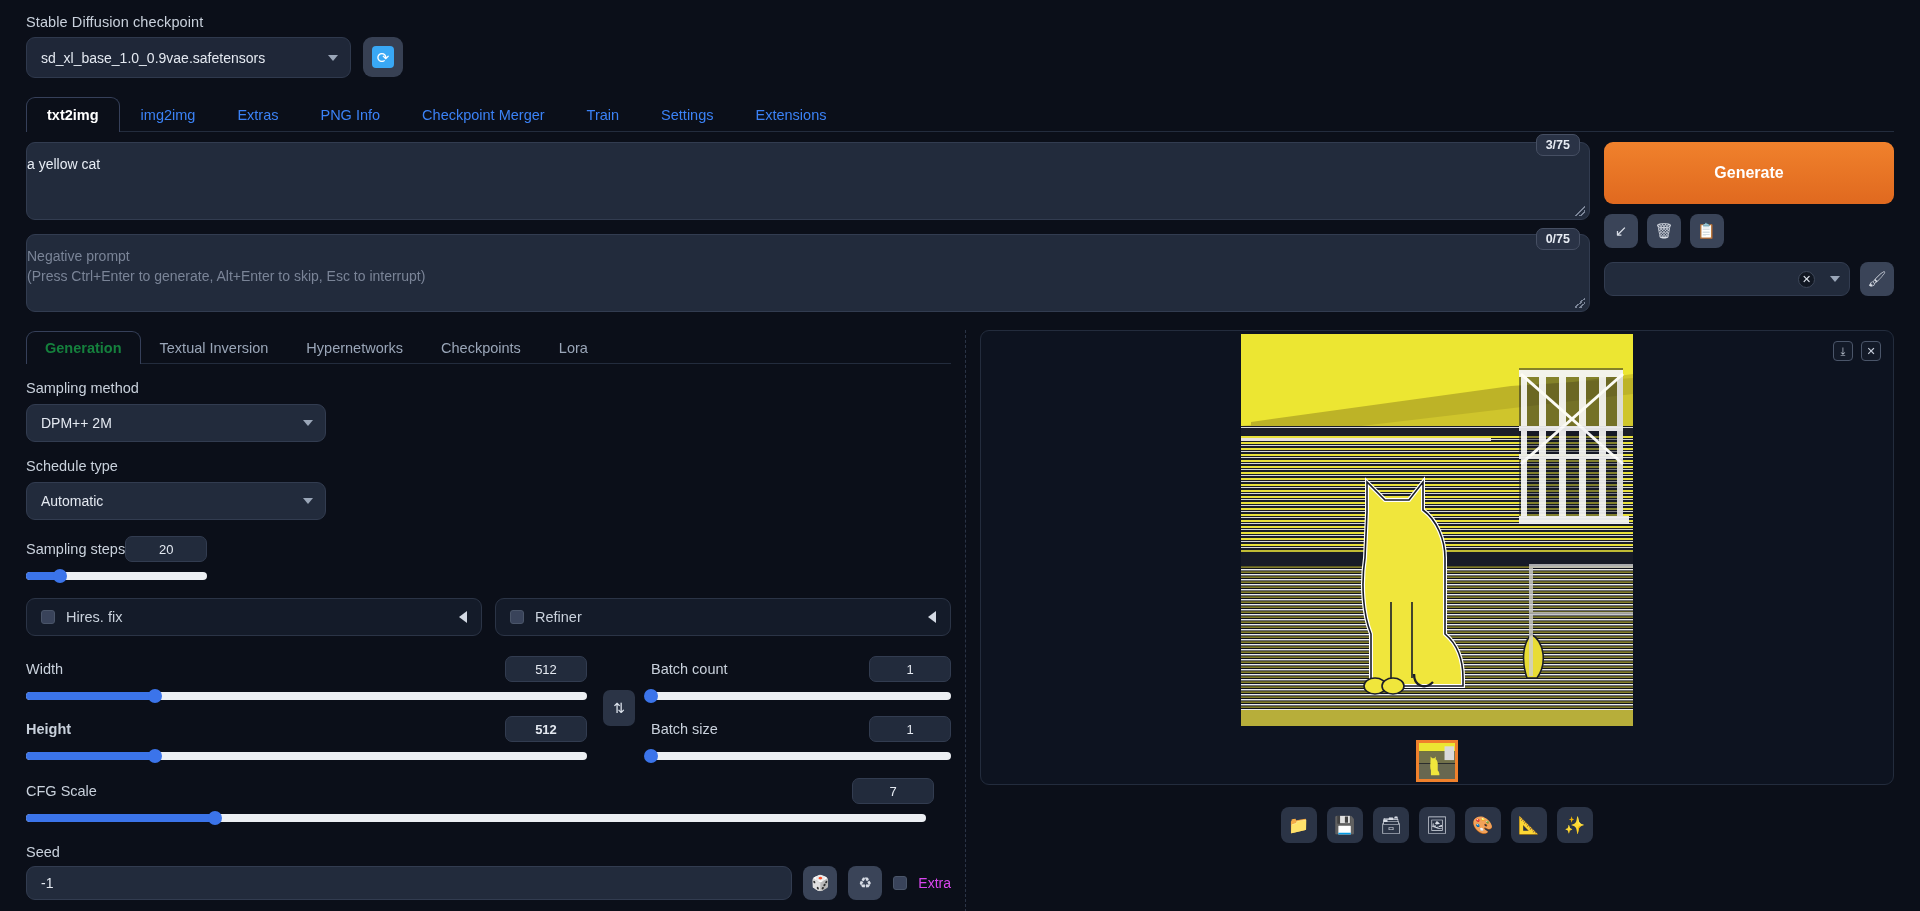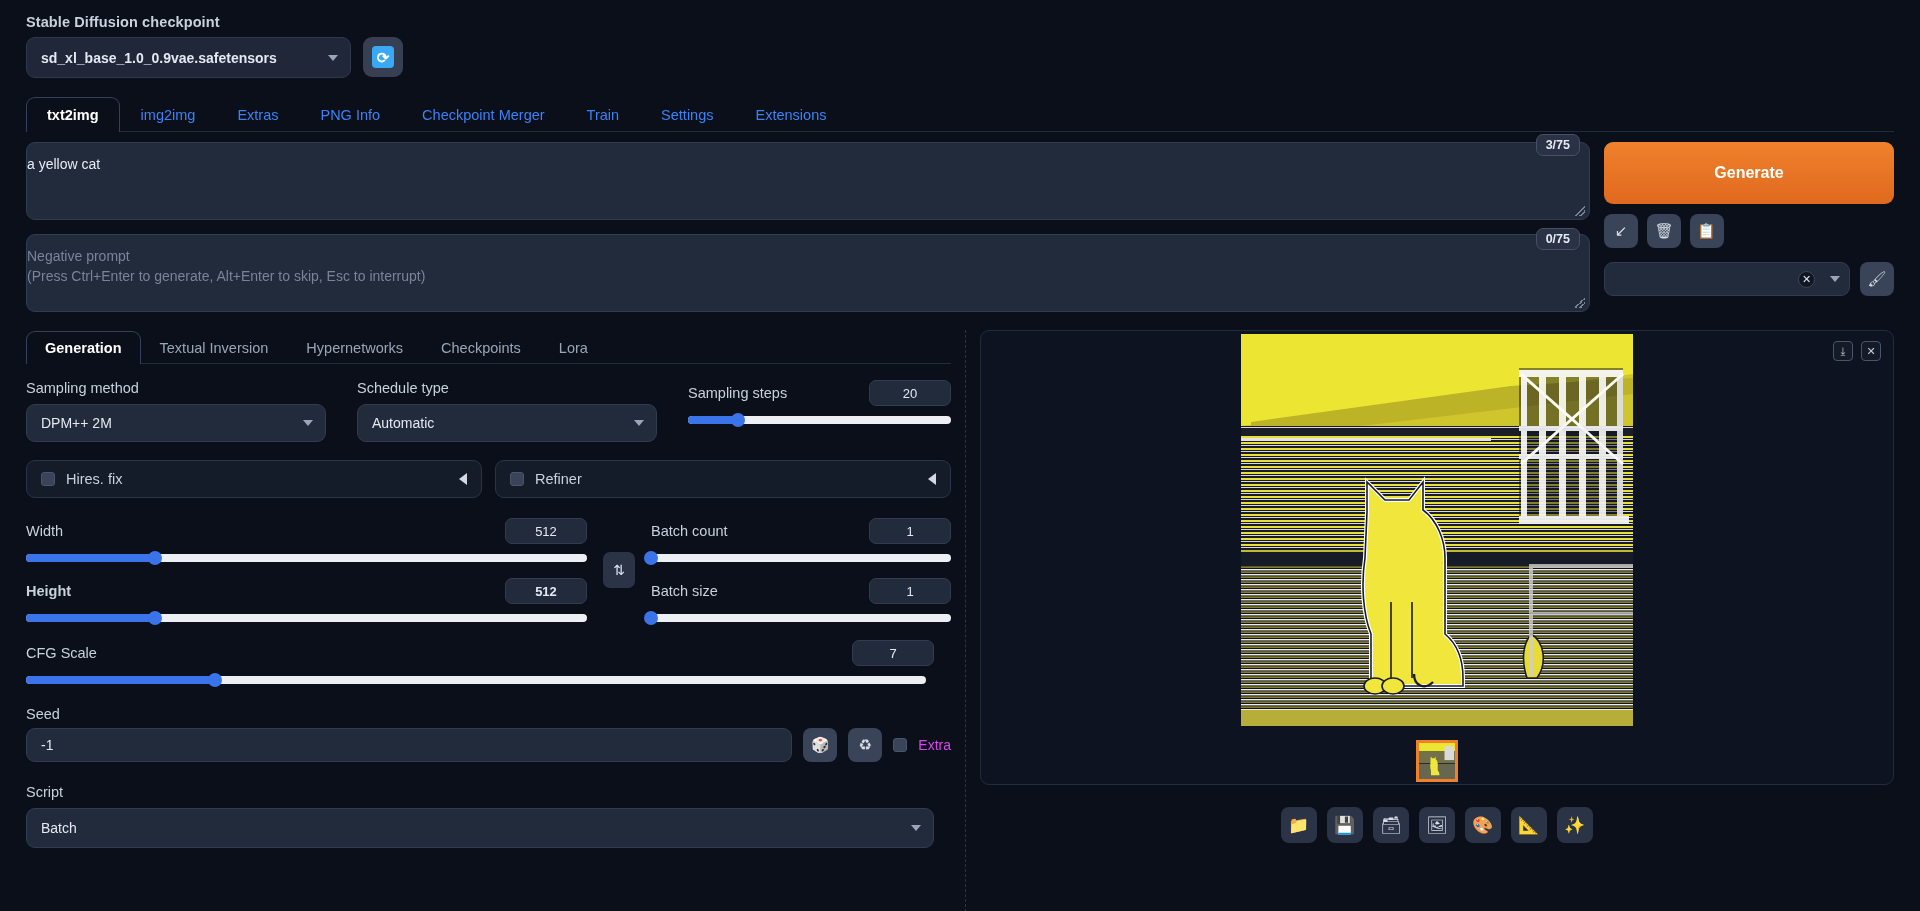--- a/index.html
+++ b/index.html
@@ -6,21 +6,21 @@
   html, body {
     width: 1920px; height: 911px;
     background: #0b0f19;
     font-family: "Liberation Sans", sans-serif;
     color: #d7dce5;
     overflow: hidden;
   }
   .app { width: 1920px; height: 911px; position: relative; }
 
   
-  .topbar { display: flex; align-items: flex-end; gap: 12px; padding: 14px 26px 0 26px; font-weight: bold; }
+  .topbar { display: flex; align-items: flex-end; gap: 12px; padding: 14px 26px 0 26px; }
   .field-label { font-size: 14.5px; color: #c9d1dc; margin-bottom: 7px; letter-spacing: .1px; }
   .ckpt-wrap { width: 325px; }
   .dropdown {
     height: 41px; background: #1f2738; border: 1px solid #2f394d; border-radius: 9px;
     display: flex; align-items: center; padding: 0 12px 0 14px; font-size: 14px; color: #e4e9f1;
     justify-content: space-between; cursor: pointer;
   }
   .caret { width: 0; height: 0; border-left: 5px solid transparent; border-right: 5px solid transparent;
            border-top: 6px solid #9aa6b8; margin-left: 8px; }
   .icon-btn {
@@ -97,23 +97,23 @@
   
   .content { display: flex; padding: 18px 26px 0 26px; gap: 0; height: 600px; }
   .left-pane { width: 940px; flex: none; border-right: 1px dashed #2b3446; padding-right: 14px; }
   .right-pane { flex: 1; padding-left: 14px; }
 
   .sub-tabs { display: flex; border-bottom: 1px solid #232c3d; margin-bottom: 16px; }
   .sub-tab {
     padding: 8px 18px; font-size: 14.5px; color: #9aa6b8; cursor: pointer;
     border: 1px solid transparent; border-bottom: none; border-radius: 9px 9px 0 0; position: relative; top: 1px;
   }
-  .sub-tab.active { color:#ffffff; font-weight:bold; background:#0b0f19; border-color:#36405a; border-bottom-color:#0b0f19; }
-
-  .row3 { display: flex; gap: 31px; align-items: flex-start; }
+  .sub-tab.active { color:#15803d; font-weight:bold; background:#0b0f19; border-color:#36405a; border-bottom-color:#0b0f19; }
+
+  .row3 { display: flex; gap: 16px; align-items: flex-start; flex-direction: column; }
   .col-sampler { width: 300px; }
   .col-schedule { width: 300px; }
   .col-steps { flex: 1; }
   .ddn { height: 38px; background:#222b3c; border:1px solid #323c50; border-radius:9px;
          display:flex; align-items:center; justify-content:space-between; padding:0 12px 0 14px;
          font-size:14px; color:#e4e9f1; cursor:pointer; }
 
   .lbl-row { display:flex; align-items:center; justify-content:space-between; margin-bottom:8px; }
   .lbl { font-size:14.5px; color:#c9d1dc; }
   .numbox {

